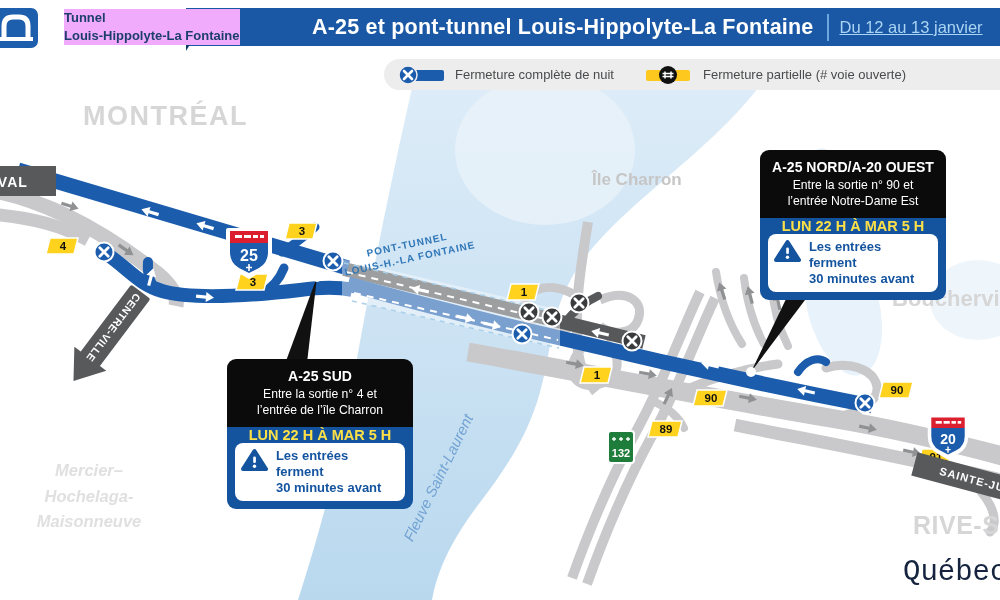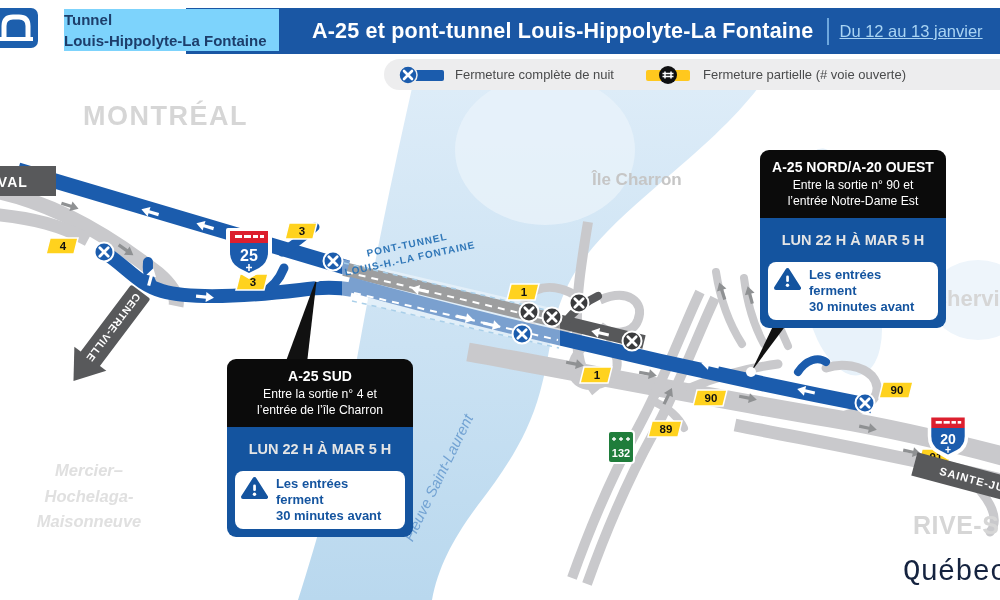--- a/index.html
+++ b/index.html
@@ -1,30 +1,30 @@
 <!DOCTYPE html>
 <html><head>
 <meta charset="utf-8">
 <style>
   html,body{margin:0;padding:0;}
   .stage{position:relative;width:1000px;height:600px;overflow:hidden;background:#ffffff;
          font-family:"Liberation Sans",sans-serif;}
   .stage svg text{font-family:"Liberation Sans",sans-serif;}
 
   
-  .topbar{position:absolute;left:186px;top:8px;width:814px;height:46px;background:#1a57a4;
+  .topbar{position:absolute;left:186px;top:8px;width:814px;height:38px;background:#1a57a4;
           display:flex;align-items:center;padding-left:126px;box-sizing:border-box;white-space:nowrap;z-index:30;}
   .topbar .title{color:#fff;font-weight:bold;font-size:21.5px;letter-spacing:.2px;}
   .topbar .sep{width:2px;height:27px;background:#6ea7dd;margin:0 11px 0 13px;flex:0 0 auto;}
   .topbar .daterange{color:#a9d4f3;font-size:16.5px;text-decoration:underline;}
   .chevron{position:absolute;left:169px;top:8px;z-index:31;}
   .logobox{position:absolute;left:0;top:0;width:186px;height:55px;background:#fff;z-index:32;}
   .logo-icon{position:absolute;left:-6px;top:8px;}
   .logo-text{position:absolute;left:64px;top:9px;color:#1d3e6b;font-weight:bold;
-             font-size:15px;line-height:1.4;white-space:nowrap;background:#7dd3fc;padding-right:12px;}
+             font-size:13px;line-height:1.4;white-space:nowrap;background:#f0abfc;padding-right:0;}
 
   
   .legend{position:absolute;left:384px;top:59px;height:31px;width:640px;background:#ededee;
           border-radius:16px;display:flex;align-items:center;gap:30px;padding:0 14px;
           box-sizing:border-box;z-index:29;white-space:nowrap;}
   .leg-item{display:flex;align-items:center;gap:11px;font-size:13px;color:#4a4b4c;}
 
   
   .maplabel{position:absolute;color:#d6d6d6;font-weight:bold;white-space:nowrap;z-index:5;}
   .lbl-montreal{left:55px;top:101px;font-size:27px;letter-spacing:1.5px;margin-left:28px;}
@@ -33,21 +33,21 @@
   .lbl-rivesud{left:913px;top:511px;font-size:25px;letter-spacing:.5px;}
   .lbl-borough{left:14px;top:458px;width:150px;text-align:center;font-size:16.5px;
                font-style:italic;color:#e0e0e0;line-height:1.55;}
 
   
   .callout{position:absolute;width:186px;border-radius:9px;overflow:hidden;text-align:center;z-index:20;}
   .callout .head{background:#0b0b0b;color:#fff;padding:9px 5px 8px;}
   .callout .head .t{font-size:14px;font-weight:bold;}
   .callout .head .d{font-size:12.2px;margin-top:3px;line-height:1.3;}
   .callout .cbody{background:#14549f;padding-bottom:8px;}
-  .callout .time{color:#e5e5e5;font-weight:bold;font-size:14.5px;padding:14px 0;}
+  .callout .time{color:#fde047;font-weight:bold;font-size:14.5px;padding:0 0;}
   .callout .warn{background:#fff;border-radius:8px;margin:0 8px;padding:5px 6px;
                  display:flex;align-items:flex-start;justify-content:center;gap:8px;
                  color:#14549f;font-weight:bold;font-size:13px;line-height:1.25;text-align:left;}
 
   
   .brand{position:absolute;left:903px;top:556px;display:flex;align-items:flex-start;z-index:20;}
   .brand .word{font-family:Liberation Mono, monospace;font-size:29px;color:#15233f;}
   .brand svg{margin-left:7px;margin-top:9px;}
 </style>
 </head>

